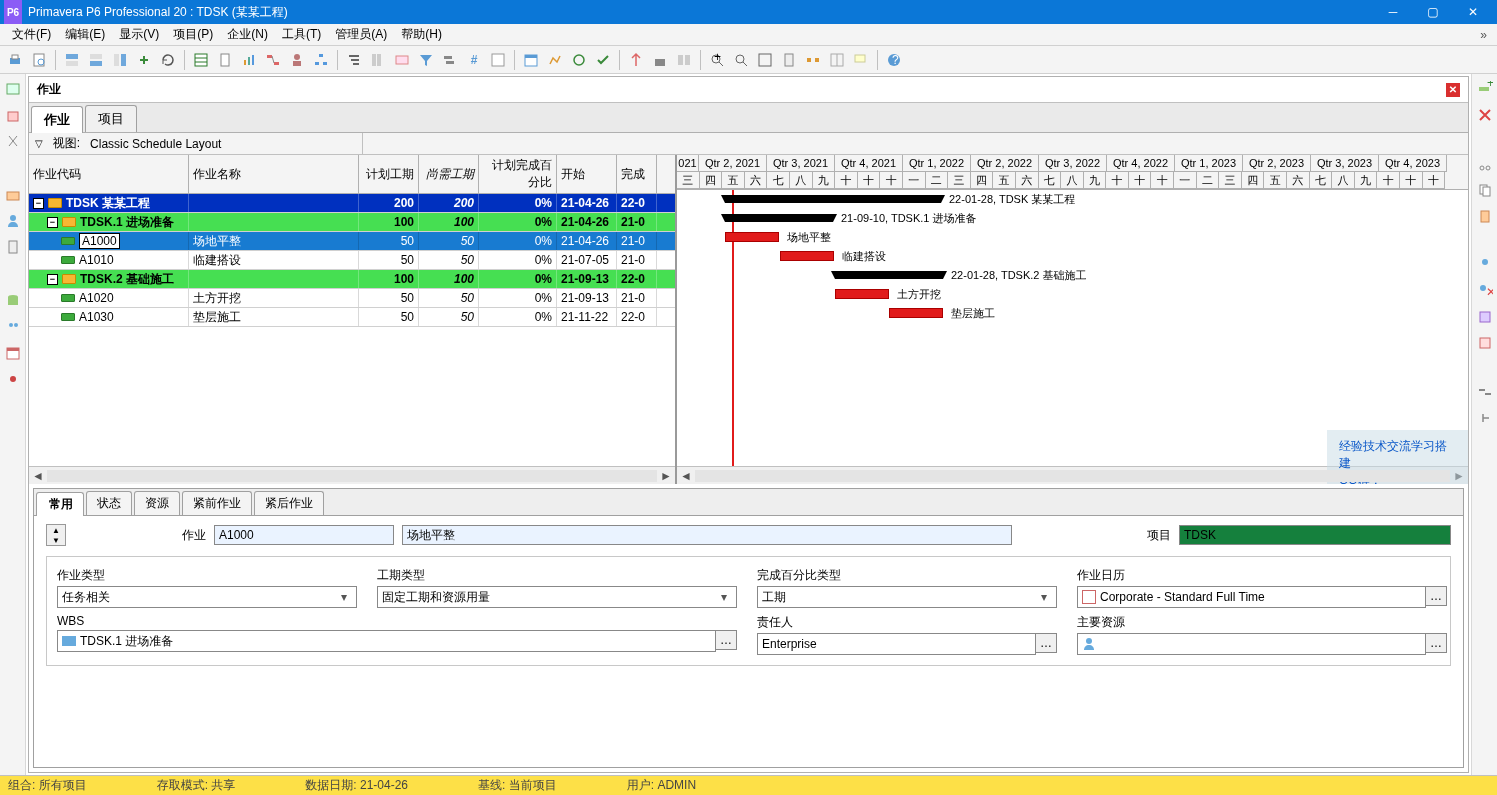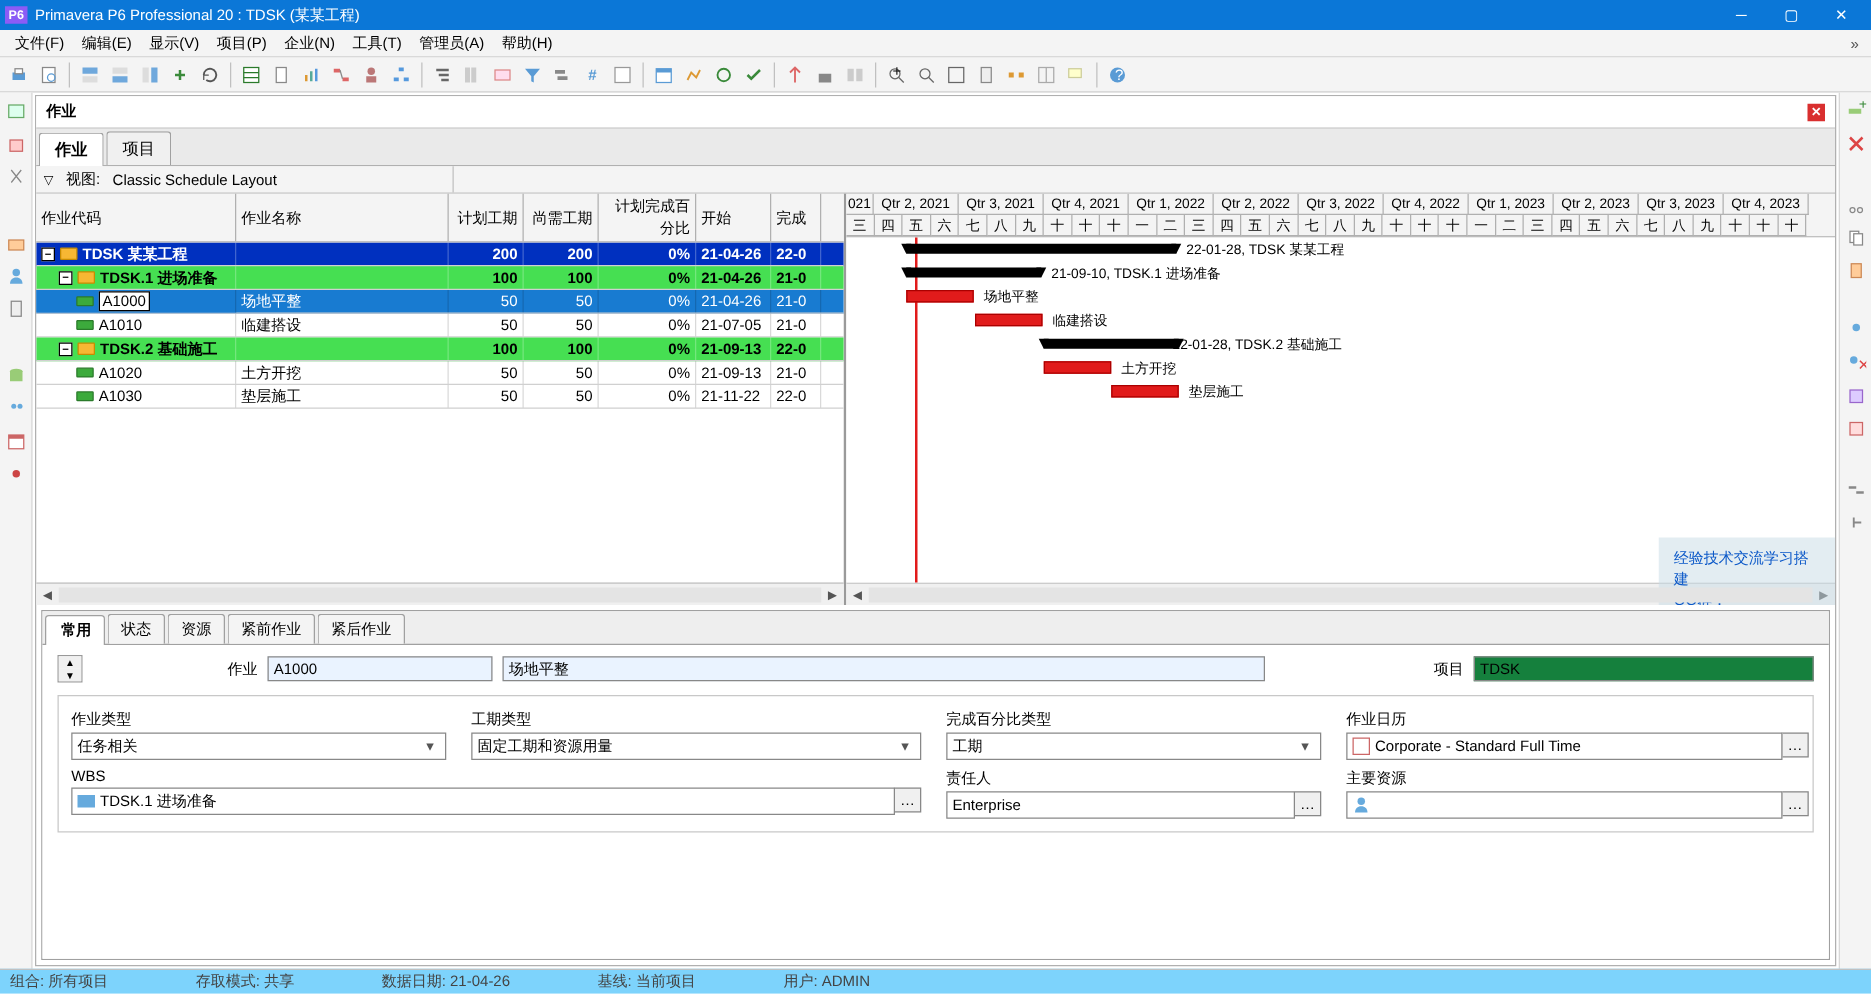--- a/index.html
+++ b/index.html
@@ -1,20 +1,20 @@
 <!DOCTYPE html>
 <html><head>
 <meta charset="utf-8">
 <style>
 * { box-sizing: border-box; margin: 0; padding: 0; font-family: "Microsoft YaHei", Arial, sans-serif; font-size: 12px; }
 body { background: #fff; width: 1497px; height: 795px; overflow: hidden; display: flex; flex-direction: column; }
 
 
 .titlebar { background: #0b77d7; color: #fff; height: 24px; display: flex; align-items: center; padding: 0 4px; }
-.titlebar .app-icon { background: #8b5cf6; color: #fff; width: 18px; height: 14px; display: inline-flex; align-items:center; justify-content:center; font-size:10px; font-weight:bold; margin-right:6px;}
+.titlebar .app-icon { background: #8b5cf6; color: #fff; width: 18px; height: 24px; display: inline-flex; align-items:center; justify-content:center; font-size:10px; font-weight:bold; margin-right:6px;}
 .titlebar .title-text { flex: 1; font-size: 12px; }
 .winbtns { display: flex; }
 .winbtn { width: 40px; height: 24px; display:flex; align-items:center; justify-content:center; color:#fff; }
 
 
 .menubar { background: #f4f4f4; border-bottom: 1px solid #d0d0d0; height: 22px; display: flex; align-items: center; padding: 0 6px; gap: 2px; }
 .menuitem { padding: 2px 6px; cursor: default; }
 .menubar .spacer { flex:1; }
 .chev { padding:0 4px; color:#555; }
 
@@ -42,21 +42,21 @@
 .filterbar .cell { padding:2px 6px; border-right:1px solid #c0c0c0; display:flex; align-items:center; gap:10px; }
 .filterbar .cell.dd::before { content:"▽"; font-size:10px; }
 
 
 .split { flex:1; display:flex; min-height:0; }
 .grid { width:648px; display:flex; flex-direction:column; border-right:2px solid #9a9a9a; }
 .gantt { flex:1; display:flex; flex-direction:column; position:relative; overflow:hidden; }
 
 .ghead { display:flex; background:#f4f4f4; border-bottom:1px solid #b0b0b0; }
 .ghead .gcol { border-right:1px solid #b0b0b0; padding:2px 4px; display:flex; align-items:center; font-size:12px; }
-.gcol.c1{width:160px;} .gcol.c2{width:170px;} .gcol.c3{width:60px;text-align:right;justify-content:flex-end;} .gcol.c4{width:60px;text-align:right;justify-content:flex-end;} .gcol.c5{width:78px;text-align:right;justify-content:flex-end;} .gcol.c6{width:60px;} .gcol.c7{width:40px;}
+.gcol.c1{width:160px;} .gcol.c2{width:170px;} .gcol.c3{width:60px;text-align:right;justify-content:flex-end;} .gcol.c4{width:60px;text-align:right;justify-content:flex-end;font-style:italic;} .gcol.c5{width:78px;text-align:right;justify-content:flex-end;} .gcol.c6{width:60px;} .gcol.c7{width:40px;}
 
 .gbody { flex:1; overflow:auto; }
 .grow { display:flex; border-bottom:1px solid #d0d0d0; height:19px; align-items:center; }
 .grow.lvl0 { background:#0030bf; color:#fff; font-weight:bold; }
 .grow.lvl1 { background:#46df52; color:#000; font-weight:bold; }
 .grow.sel { background:#187bd1; color:#fff; }
 .grow.sel .gcol.c1 { background:#187bd1; }
 .grow .gcol { border-right:1px solid rgba(0,0,0,.15); padding:0 4px; height:100%; display:flex; align-items:center; overflow:hidden; white-space:nowrap; }
 .grow.lvl0 .gcol, .grow.lvl1 .gcol { border-right-color: rgba(255,255,255,.25); }
 .tree-toggle { width:11px; height:11px; border:1px solid currentColor; display:inline-flex; align-items:center; justify-content:center; font-size:9px; line-height:1; margin-right:4px; background:#fff; color:#000;}
@@ -100,21 +100,21 @@
 .spinbtns span { width:18px; height:10px; display:flex; align-items:center; justify-content:center; font-size:8px; background:#f0f0f0; }
 .lbl { font-size:12px; }
 .txtfield { border:1px solid #888; height:20px; padding:0 4px; background:#fff; display:flex; align-items:center; }
 .txtfield.hl { background:#eaf3ff; }
 .selectfield { border:1px solid #888; height:22px; display:flex; align-items:center; padding:0 4px; background:#fff; position:relative; }
 .selectfield .dd { margin-left:auto; width:16px; text-align:center; color:#555; }
 .dotbtn { width:22px; height:20px; border:1px solid #888; background:#f0f0f0; display:flex; align-items:center; justify-content:center; margin-left:-1px;}
 .form-grid { display:grid; grid-template-columns: 300px 360px 300px 370px; gap:6px 20px; border:1px solid #c8c8c8; padding:10px; }
 .fg-cell { display:flex; flex-direction:column; gap:2px; }
 
-.statusbar { height:20px; border-top:1px solid #c0c0c0; background:#7dd3fc; display:flex; align-items:center; padding:0 8px; font-size:11px; color:#444; gap:70px;}
+.statusbar { height:20px; border-top:1px solid #c0c0c0; background:#fde047; display:flex; align-items:center; padding:0 8px; font-size:11px; color:#444; gap:70px;}
 </style>
 </head>
 <body>
 
 <div class="titlebar">
   <span class="app-icon">P6</span>
   <span class="title-text">Primavera P6 Professional 20 : TDSK (某某工程)</span>
   <div class="winbtns">
     <div class="winbtn">─</div>
     <div class="winbtn">▢</div>
@@ -597,21 +597,21 @@
             <div class="row-lane" style="top: 38px;">
               <div class="task-bar" style="left: 48px; width: 54px;"></div>
               <div class="bar-label" style="left: 110px;">场地平整</div>
             </div>
             <div class="row-lane" style="top: 57px;">
               <div class="task-bar" style="left: 103px; width: 54px;"></div>
               <div class="bar-label" style="left: 165px;">临建搭设</div>
             </div>
             <div class="row-lane" style="top: 76px;">
               <div class="summary-bar" style="left: 158px; width: 108px;"></div>
-              <div class="bar-label" style="left: 261px;">22-01-28, TDSK.2 基础施工</div>
+              <div class="bar-label" style="left: 274px;">22-01-28, TDSK.2 基础施工</div>
             </div>
             <div class="row-lane" style="top: 95px;">
               <div class="task-bar" style="left: 158px; width: 54px;"></div>
               <div class="bar-label" style="left: 220px;">土方开挖</div>
             </div>
             <div class="row-lane" style="top: 114px;">
               <div class="task-bar" style="left: 212px; width: 54px;"></div>
               <div class="bar-label" style="left: 274px;">垫层施工</div>
             </div>
           </div>

